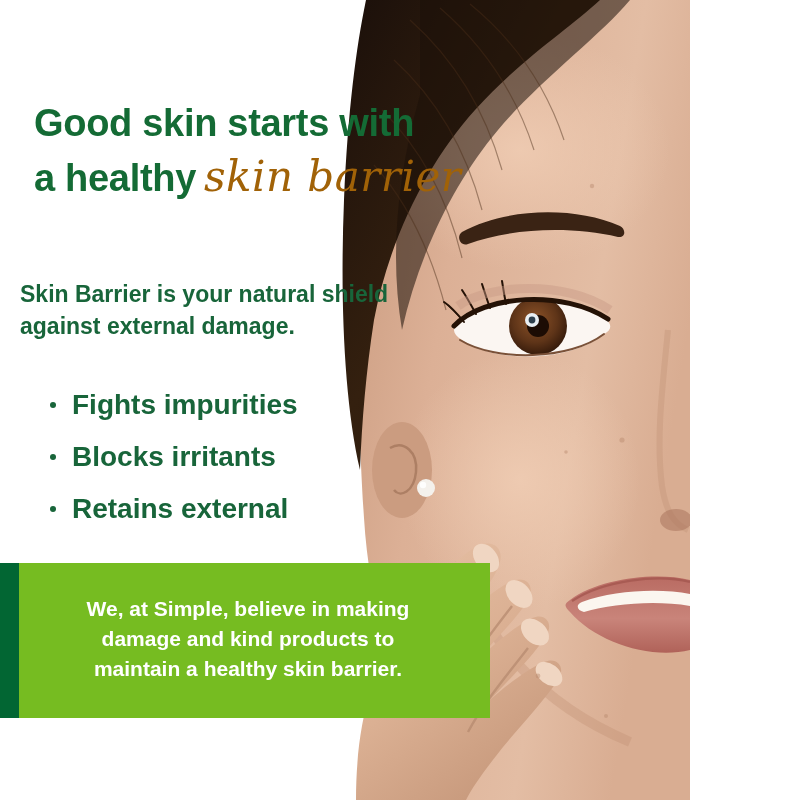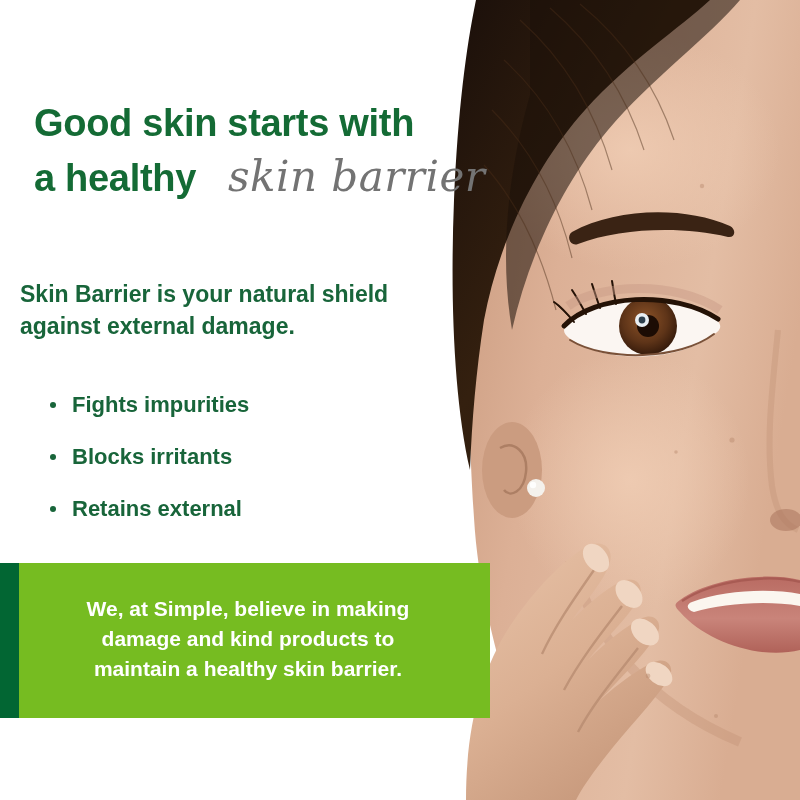--- a/index.html
+++ b/index.html
@@ -3,21 +3,21 @@
 <meta charset="utf-8">
 <title>Simple Skin Barrier</title>
 <style>
   html, body {
     margin: 0;
     padding: 0;
     background: #ffffff;
   }
   #canvas {
     position: relative;
-    width: 800px;
+    width: 690px;
     height: 800px;
     background: #ffffff;
     overflow: hidden;
     font-family: "Liberation Sans", sans-serif;
     -webkit-font-smoothing: antialiased;
   }
 
   
   .photo-layer {
     position: absolute;
@@ -42,24 +42,23 @@
     color: #146b35;
     line-height: 54px;
     letter-spacing: -0.3px;
     white-space: nowrap;
   }
   .script {
     font-family: "DejaVu Serif", serif;
     font-style: italic;
     font-weight: 400;
     font-size: 42px;
-    color: #737373;
+    color: #a16207;
     letter-spacing: 0.5px;
     padding-left: 8px;
-    margin-left: 24px;
   }
 
   
   .subhead {
     position: absolute;
     left: 20px;
     top: 278px;
     width: 450px;
     font-size: 23px;
     font-weight: 600;
@@ -74,21 +73,21 @@
     top: 392px;
     width: 420px;
     list-style: none;
     margin: 0;
     padding: 0;
   }
   .bullet-item {
     position: relative;
     padding-left: 26px;
     margin-bottom: 26px;
-    font-size: 22px;
+    font-size: 28px;
     font-weight: 600;
     color: #18653a;
     line-height: 26px;
   }
   .bullet-dot {
     position: absolute;
     left: 4px;
     top: 10px;
     width: 6px;
     height: 6px;

